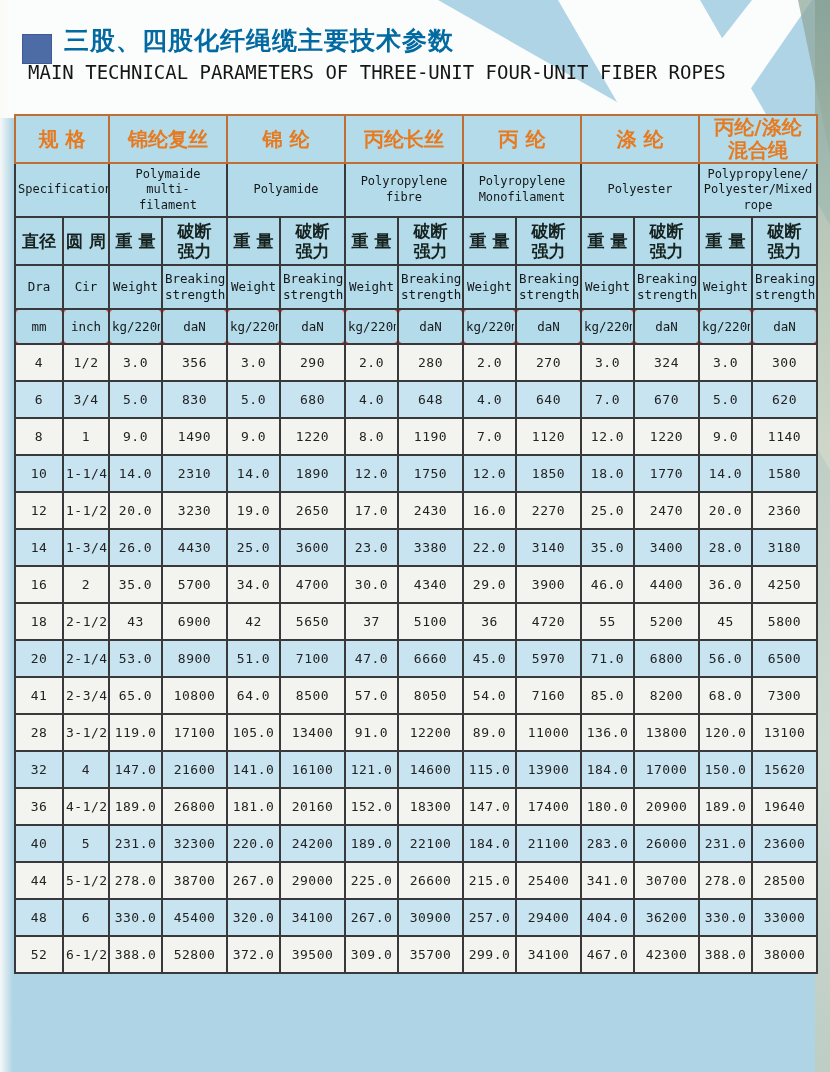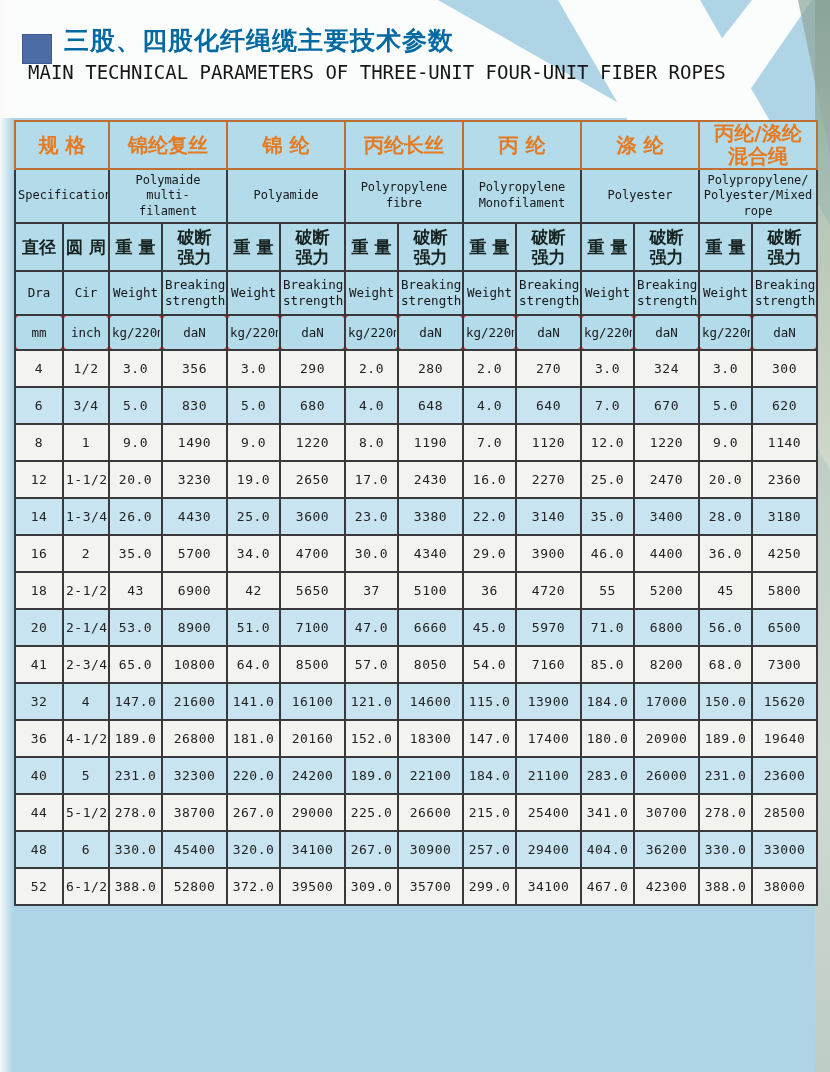--- a/index.html
+++ b/index.html
@@ -25,21 +25,21 @@
   
   .title-square { position:absolute; left:22px; top:34px; width:30px; height:30px;
     background:#4d6ca6; border:1px solid #3d5a92; }
   .title-zh { position:absolute; left:64px; top:24px; font-size:25px; font-weight:bold;
     color:#0369a1; letter-spacing:1px; font-family:"DejaVu Sans", sans-serif; white-space:nowrap; }
   .title-en { position:absolute; left:28px; top:61px; font-size:19px; font-weight:normal;
     color:#161616; letter-spacing:0px; white-space:nowrap;
     font-family:"DejaVu Sans Mono", monospace; }
 
   
-  table.params { position:absolute; left:14px; top:120px; width:804px;
+  table.params { position:absolute; left:14px; top:114px; width:804px;
     border-collapse:collapse; table-layout:fixed; background:#ef4444; }
   th, td { border:2px solid #39393b; text-align:center; vertical-align:middle;
     padding:0 2px; overflow:hidden; }
   thead th { background:#b4dbe9; white-space:pre-line; }
   tr.r1 th { border-color:#bf6f33; color:#e57a21; font-weight:bold; font-size:20px;
     line-height:1.15; height:44px; font-family:"DejaVu Sans", sans-serif; }
   tr.r2 th { font-weight:normal; font-size:12px; line-height:1.3; height:54px; color:#15181a; }
   tr.r3 th { font-weight:bold; font-size:17px; line-height:1.2; height:48px; color:#15221f;
     font-family:"DejaVu Sans", sans-serif; }
   tr.r4 th { font-weight:normal; font-size:12.5px; line-height:1.25; height:44px; color:#15181a; }
@@ -211,20 +211,36 @@
           <td>1220</td>
           <td>8.0</td>
           <td>1190</td>
           <td>7.0</td>
           <td>1120</td>
           <td>12.0</td>
           <td>1220</td>
           <td>9.0</td>
           <td>1140</td>
         </tr>
+        <tr class="shaded">
+          <td>10</td>
+          <td>1-1/4</td>
+          <td>14.0</td>
+          <td>2310</td>
+          <td>14.0</td>
+          <td>1890</td>
+          <td>12.0</td>
+          <td>1750</td>
+          <td>12.0</td>
+          <td>1850</td>
+          <td>18.0</td>
+          <td>1770</td>
+          <td>14.0</td>
+          <td>1580</td>
+        </tr>
         <tr>
           <td>12</td>
           <td>1-1/2</td>
           <td>20.0</td>
           <td>3230</td>
           <td>19.0</td>
           <td>2650</td>
           <td>17.0</td>
           <td>2430</td>
           <td>16.0</td>
@@ -307,20 +323,36 @@
           <td>8500</td>
           <td>57.0</td>
           <td>8050</td>
           <td>54.0</td>
           <td>7160</td>
           <td>85.0</td>
           <td>8200</td>
           <td>68.0</td>
           <td>7300</td>
         </tr>
+        <tr>
+          <td>28</td>
+          <td>3-1/2</td>
+          <td>119.0</td>
+          <td>17100</td>
+          <td>105.0</td>
+          <td>13400</td>
+          <td>91.0</td>
+          <td>12200</td>
+          <td>89.0</td>
+          <td>11000</td>
+          <td>136.0</td>
+          <td>13800</td>
+          <td>120.0</td>
+          <td>13100</td>
+        </tr>
         <tr class="shaded">
           <td>32</td>
           <td>4</td>
           <td>147.0</td>
           <td>21600</td>
           <td>141.0</td>
           <td>16100</td>
           <td>121.0</td>
           <td>14600</td>
           <td>115.0</td>

